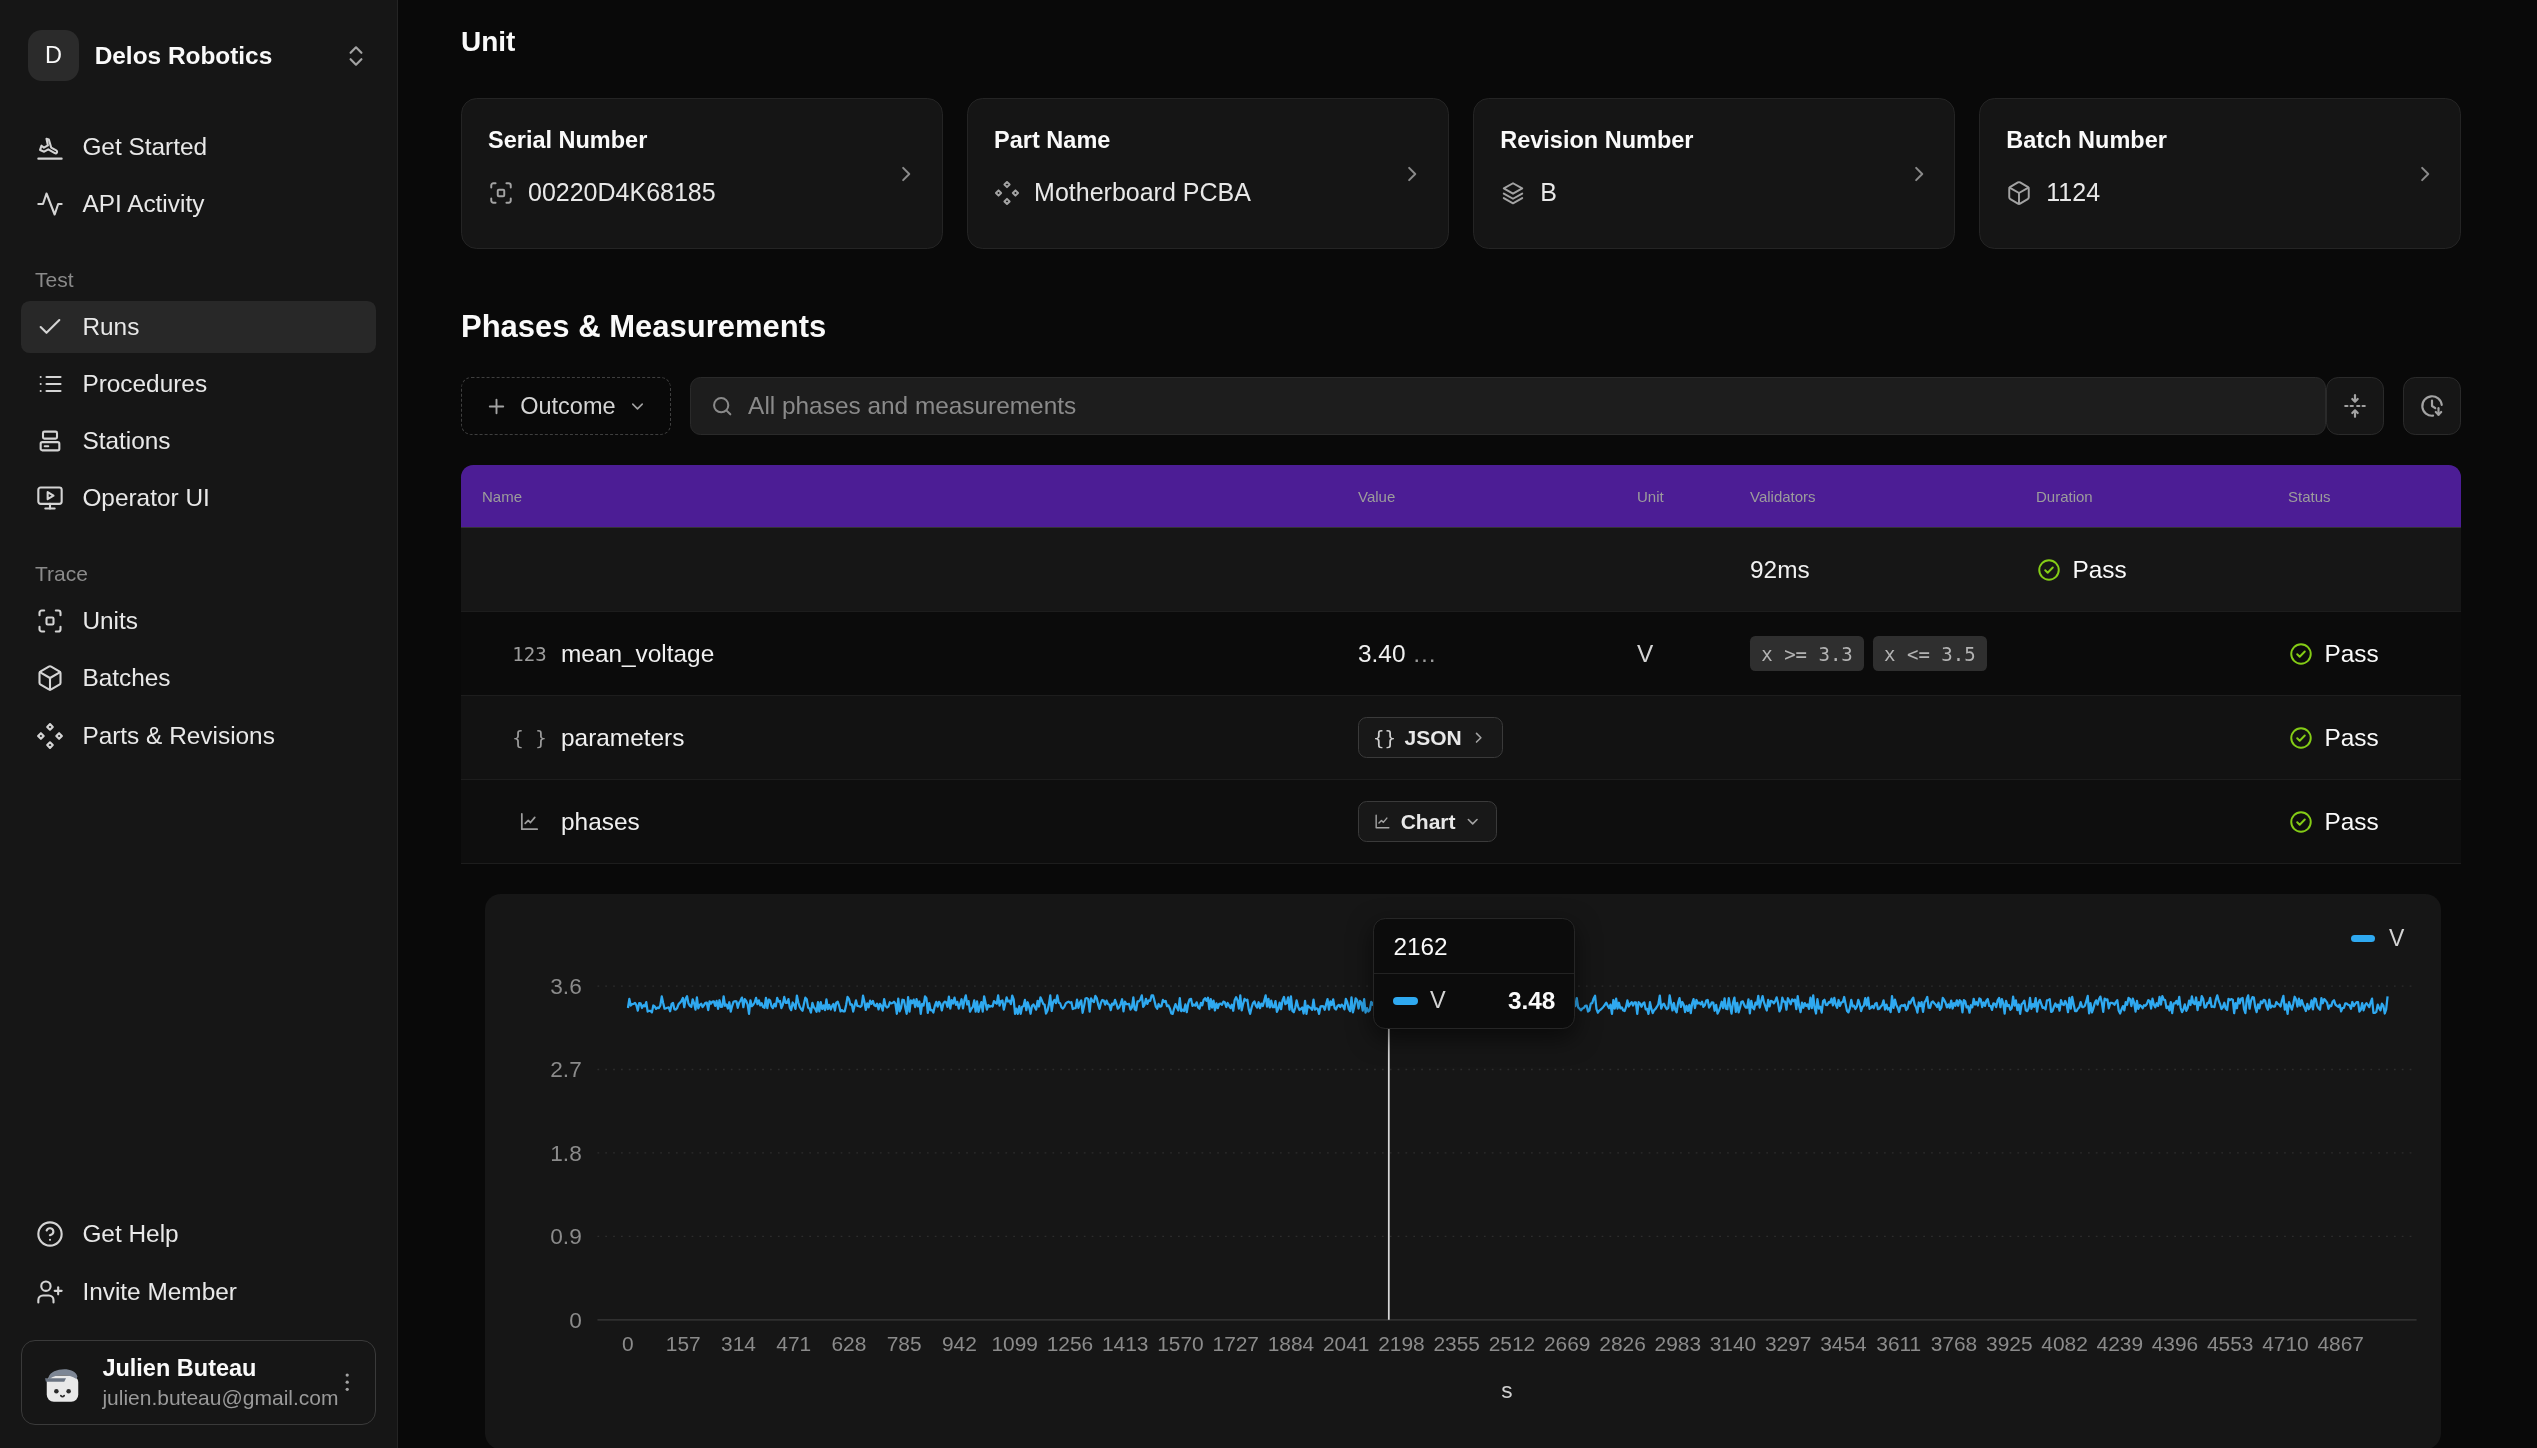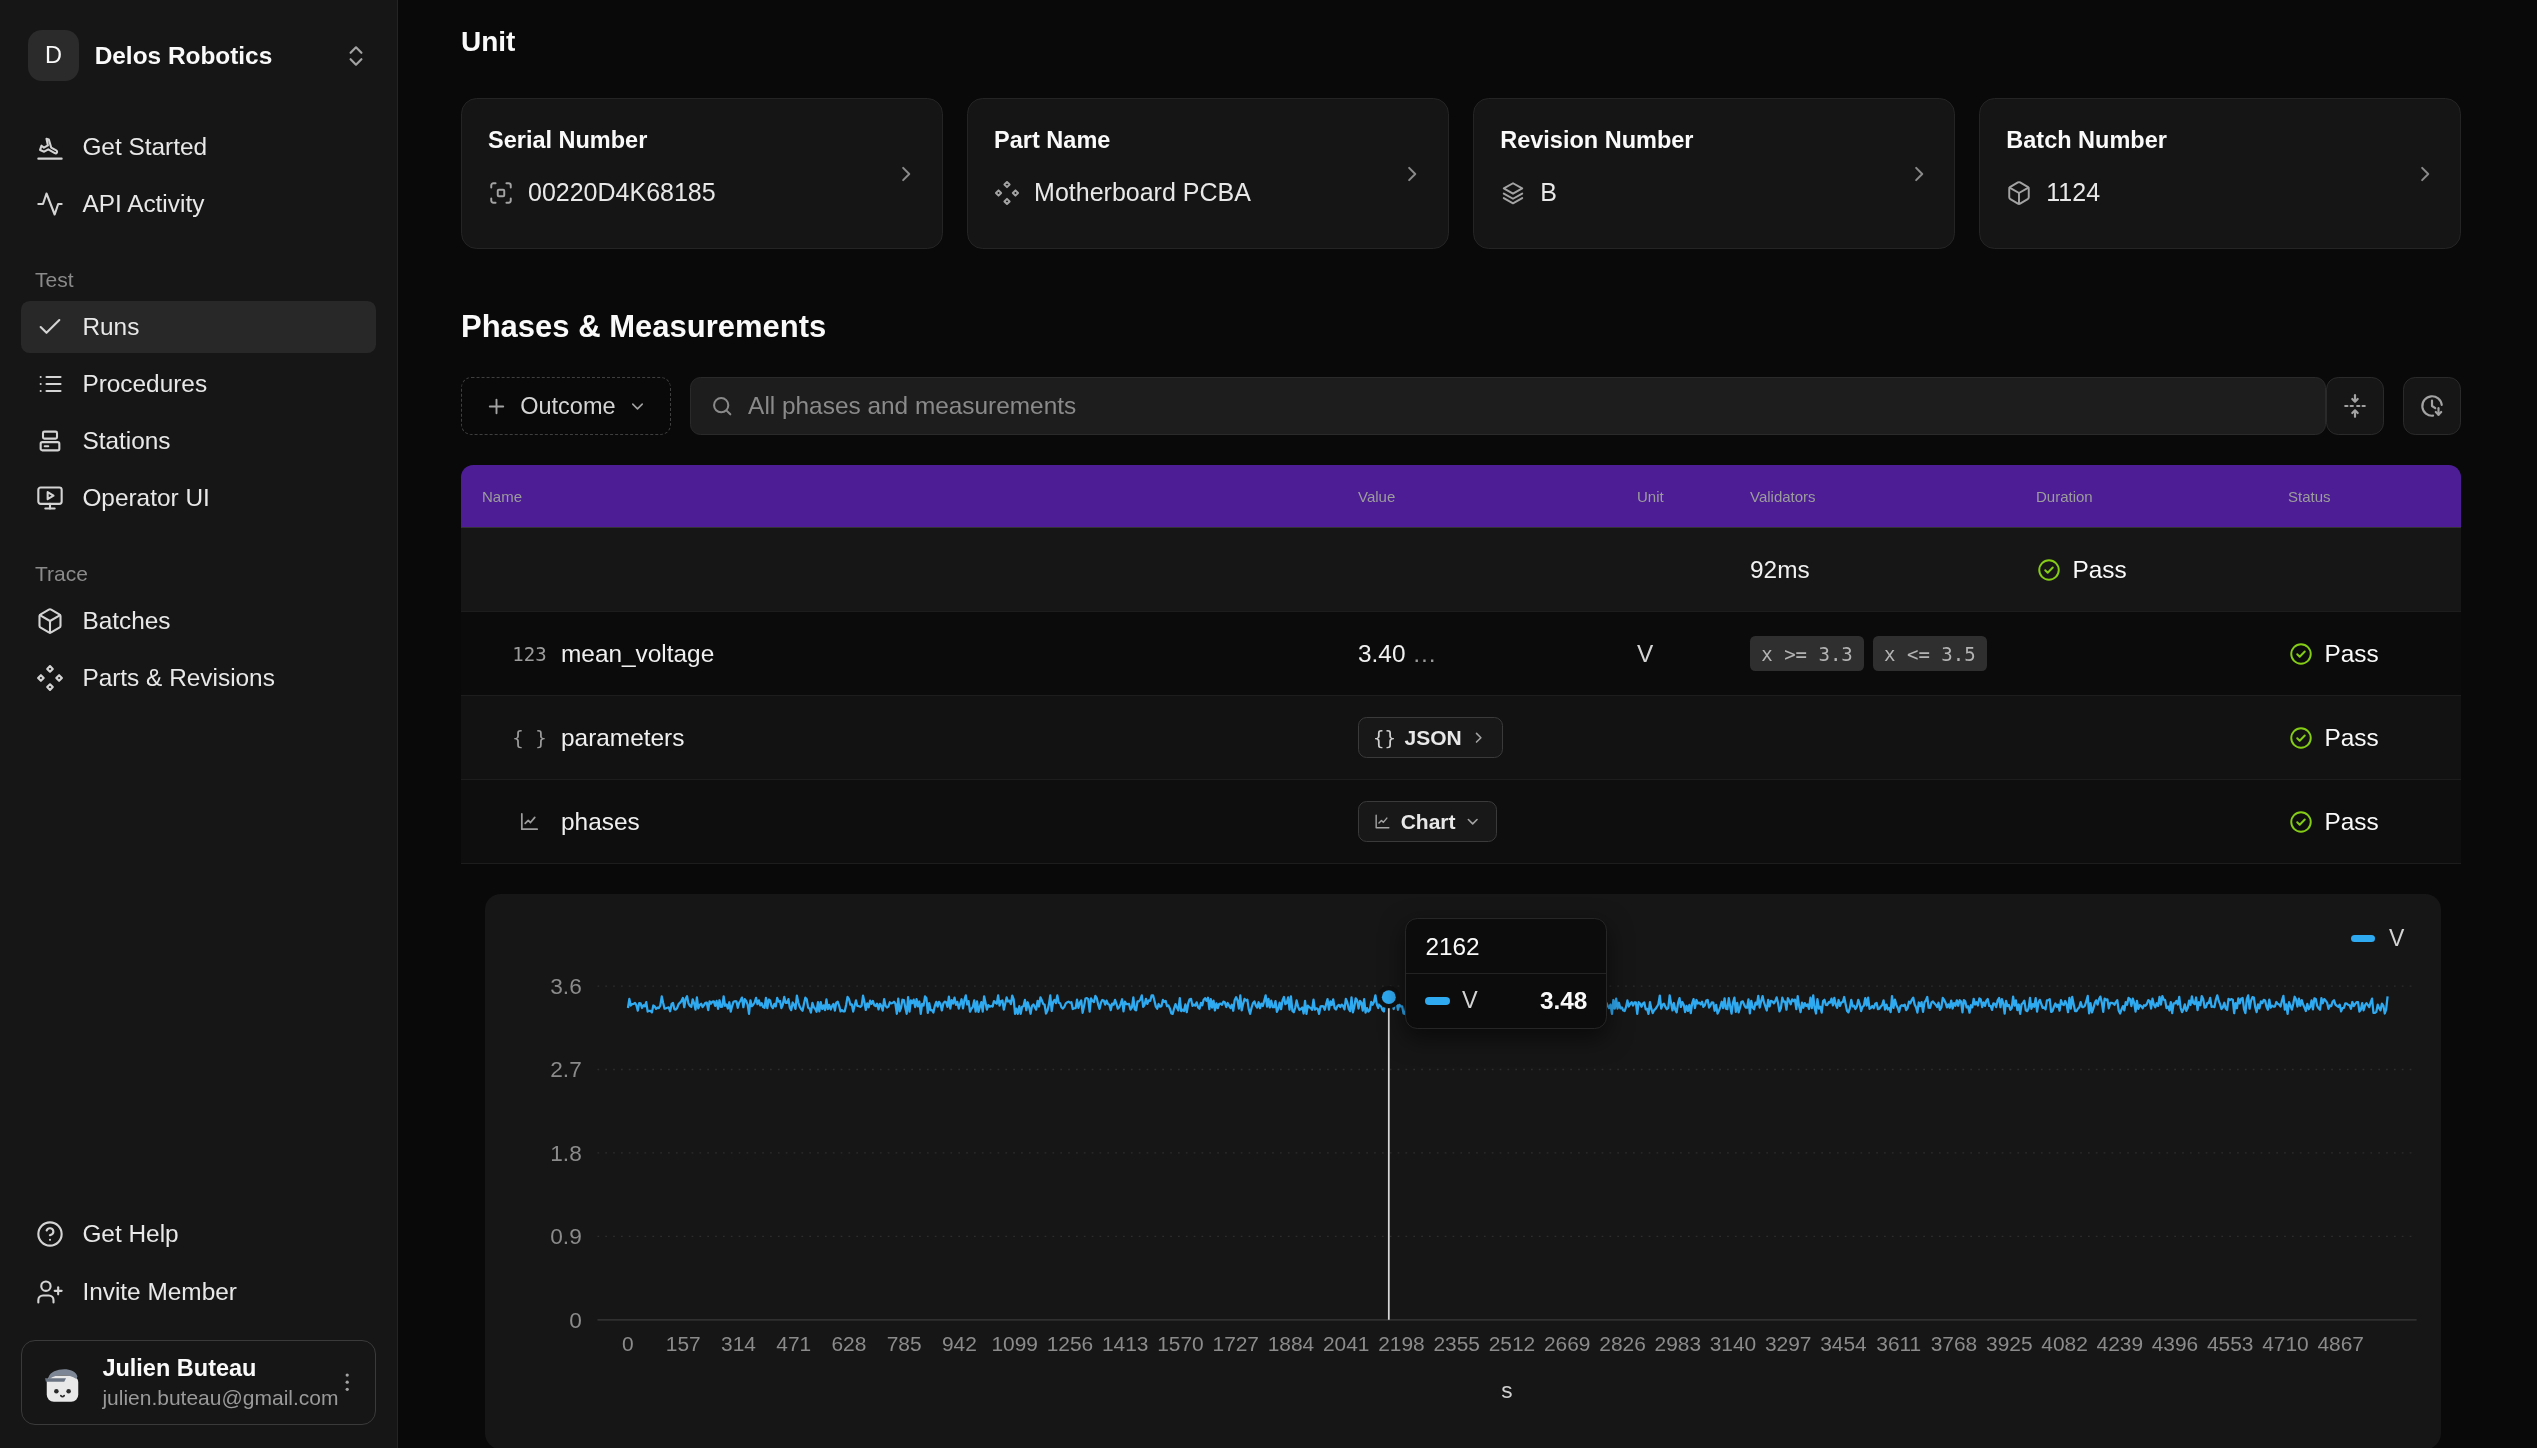--- a/index.html
+++ b/index.html
@@ -84,21 +84,21 @@
   .status-cell { display:flex; align-items:center; gap:10.5px; }
   .pass-label { color:#fafafa; }
 
   
   .chart-card { position:relative; margin:30px 0 0 24.4px; width:1956px; height:562px;
     background:#161616; border-radius:15.7px; }
   .chart-svg { position:absolute; inset:0; width:100%; height:100%; }
   .chart-legend { position:absolute; top:31px; right:37px; display:flex; align-items:center; gap:14px; }
   .swatch { width:24.4px; height:7.8px; border-radius:4.4px; background:#2fa9f0; }
   .legend-label { font-size:23px; color:#d4d4d4; }
-  .chart-tooltip { position:absolute; left:920px; top:23.5px; width:202px; background:#0c0c0c;
+  .chart-tooltip { position:absolute; left:888px; top:23.5px; width:202px; background:#0c0c0c;
     border:0.9px solid #262626; border-radius:12.2px; box-shadow:0 8.7px 24.4px rgba(0,0,0,.55); z-index:3; }
   .tt-header { padding:14px 19px 12.2px; font-size:24.4px; color:#fafafa; border-bottom:0.9px solid #232323; }
   .tt-row { padding:13px 19px; display:flex; align-items:center; gap:12.2px; }
   .tt-series { font-size:23.5px; color:#d4d4d4; }
   .tt-value { margin-left:auto; font-size:24.4px; font-weight:700; color:#fafafa; }
 </style>
 </head>
 <body>
 
 <div class="app">
@@ -176,20 +176,32 @@
               <path d="M12 17v4"></path>
               <path d="M8 21h8"></path>
             </svg>
         </span>
         <span class="nav-label">Operator UI</span>
       </div>
     </div>
 
     <div class="section-label">Trace</div>
     <div class="nav-group" style="margin-top:0;">
+      <div class="nav-item">
+        <span class="icon nav-icon">
+          <svg width="28" height="28" viewBox="0 0 24 24" fill="none" stroke="currentColor" stroke-width="1.8" stroke-linecap="round" stroke-linejoin="round">
+              <path d="M3 7V5a2 2 0 0 1 2-2h2"></path>
+              <path d="M17 3h2a2 2 0 0 1 2 2v2"></path>
+              <path d="M21 17v2a2 2 0 0 1-2 2h-2"></path>
+              <path d="M7 21H5a2 2 0 0 1-2-2v-2"></path>
+              <rect x="9" y="9" width="6" height="6" rx="1"></rect>
+            </svg>
+        </span>
+        <span class="nav-label">Units</span>
+      </div>
       <div class="nav-item">
         <span class="icon nav-icon">
           <svg width="28" height="28" viewBox="0 0 24 24" fill="none" stroke="currentColor" stroke-width="1.8" stroke-linecap="round" stroke-linejoin="round">
               <path d="M21 16V8a2 2 0 0 0-1-1.73l-7-4a2 2 0 0 0-2 0l-7 4A2 2 0 0 0 3 8v8a2 2 0 0 0 1 1.73l7 4a2 2 0 0 0 2 0l7-4A2 2 0 0 0 21 16z"></path>
               <path d="m3.3 7 8.7 5 8.7-5"></path>
               <path d="M12 22V12"></path>
             </svg>
         </span>
         <span class="nav-label">Batches</span>
       </div>

